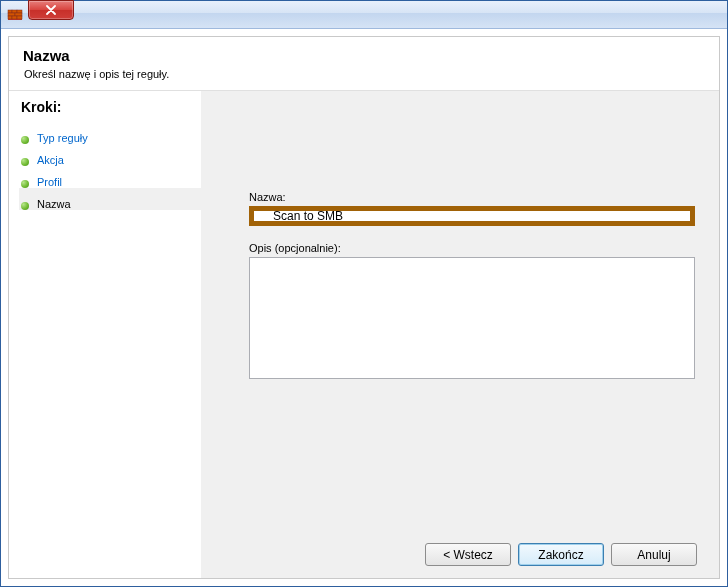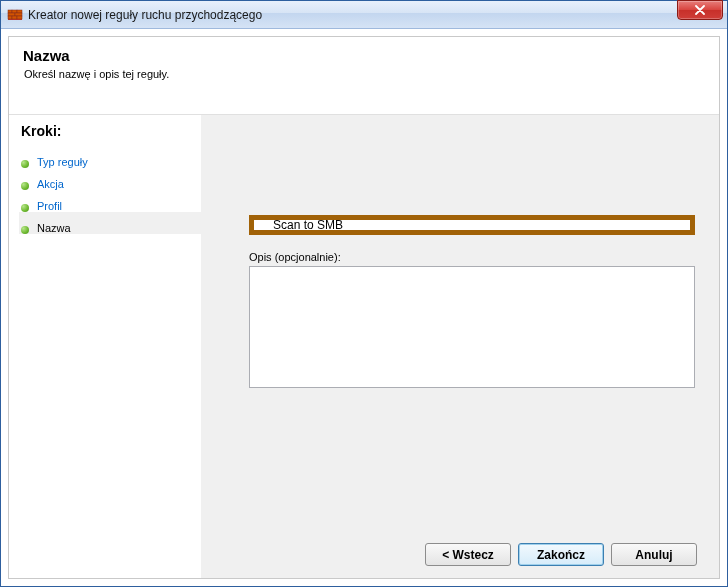--- a/index.html
+++ b/index.html
@@ -62,21 +62,20 @@
       width: 12px;
       height: 10px;
     }
     .inner-frame {
       flex: 1;
       margin: 7px;
       border: 1px solid #c9c9c9;
       background: #fff;
       display: flex;
       flex-direction: column;
-      gap: 24px;
     }
     .header-section {
       padding: 10px 14px 6px 14px;
       background: #fff;
     }
     .header-title {
       font-size: 15px;
       font-weight: bold;
       color: #000;
       margin-bottom: 4px;
@@ -171,21 +170,20 @@
     .btn {
       min-width: 86px;
       height: 23px;
       padding: 0 14px;
       font-family: inherit;
       font-size: 12px;
       background: linear-gradient(to bottom, #f9f9f9, #e4e4e4);
       border: 1px solid #8c8c8c;
       border-radius: 3px;
       cursor: pointer;
-      font-weight: bold;
     }
     .btn.default {
       border: 1px solid #3c7fb1;
       box-shadow: inset 0 0 0 1px #9fd0ec;
       background: linear-gradient(to bottom, #f2f9fe, #d6ecfa);
     }
   </style>
 </head>
 <body>
 
@@ -197,21 +195,20 @@
         <rect x="1" y="3" width="4" height="3" fill="#d35400" stroke="#7f2a1d" stroke-width="0.5"></rect>
         <rect x="5" y="3" width="5" height="3" fill="#d35400" stroke="#7f2a1d" stroke-width="0.5"></rect>
         <rect x="10" y="3" width="5" height="3" fill="#d35400" stroke="#7f2a1d" stroke-width="0.5"></rect>
         <rect x="1" y="6" width="7" height="3" fill="#d35400" stroke="#7f2a1d" stroke-width="0.5"></rect>
         <rect x="8" y="6" width="7" height="3" fill="#d35400" stroke="#7f2a1d" stroke-width="0.5"></rect>
         <rect x="1" y="9" width="4" height="3" fill="#d35400" stroke="#7f2a1d" stroke-width="0.5"></rect>
         <rect x="5" y="9" width="5" height="3" fill="#d35400" stroke="#7f2a1d" stroke-width="0.5"></rect>
         <rect x="10" y="9" width="5" height="3" fill="#d35400" stroke="#7f2a1d" stroke-width="0.5"></rect>
       </svg>
     </span>
-    <span class="titlebar-title">Kreator nowej reguły ruchu przychodzącego</span>
     <div class="close-btn">
       <svg viewBox="0 0 12 10">
         <path d="M2 1 L10 9 M10 1 L2 9" stroke="#fff" stroke-width="1.8" stroke-linecap="round"></path>
       </svg>
     </div>
   </div>
 
   <div class="inner-frame">
     <div class="header-section">
       <div class="header-title">Nazwa</div>
@@ -234,20 +231,21 @@
           <span class="step-bullet"></span>
           <span class="step-label">Profil</span>
         </div>
         <div class="step-item current">
           <span class="step-bullet"></span>
           <span class="step-label">Nazwa</span>
         </div>
       </div>
 
       <div class="main-panel">
+        <div class="field-label">Nazwa:</div>
         <input type="text" class="text-input" value="Scan to SMB" style="">
 
         <div class="field-label">Opis (opcjonalnie):</div>
         <textarea class="textarea-input" style=""></textarea>
 
         <div class="button-row">
           <button class="btn">&lt; Wstecz</button>
           <button class="btn default">Zakończ</button>
           <button class="btn">Anuluj</button>
         </div>

